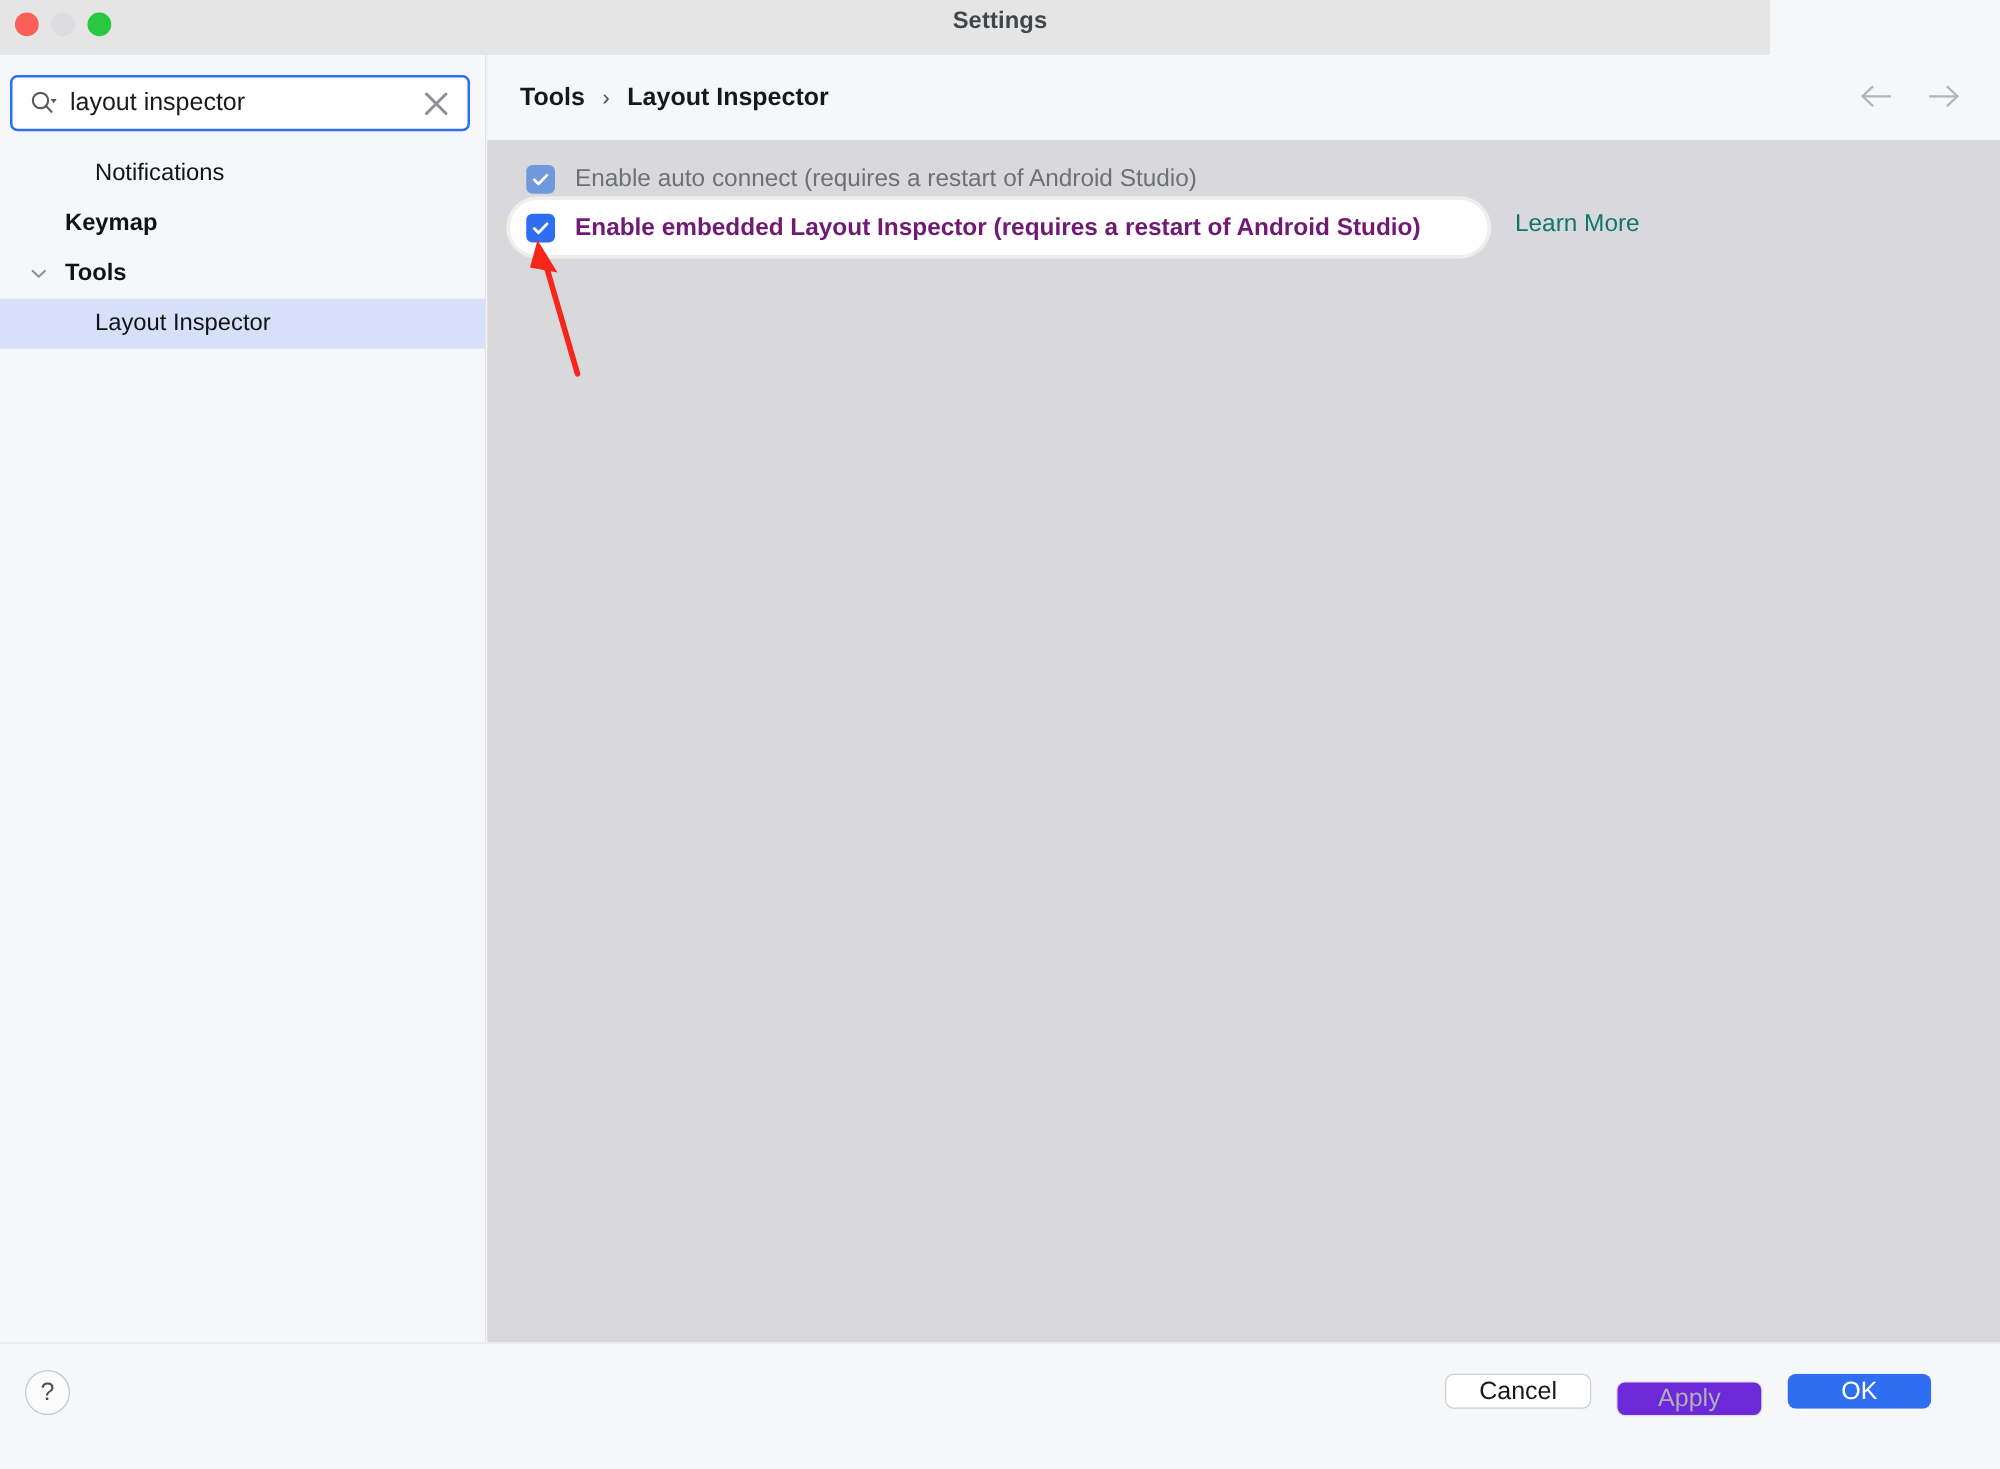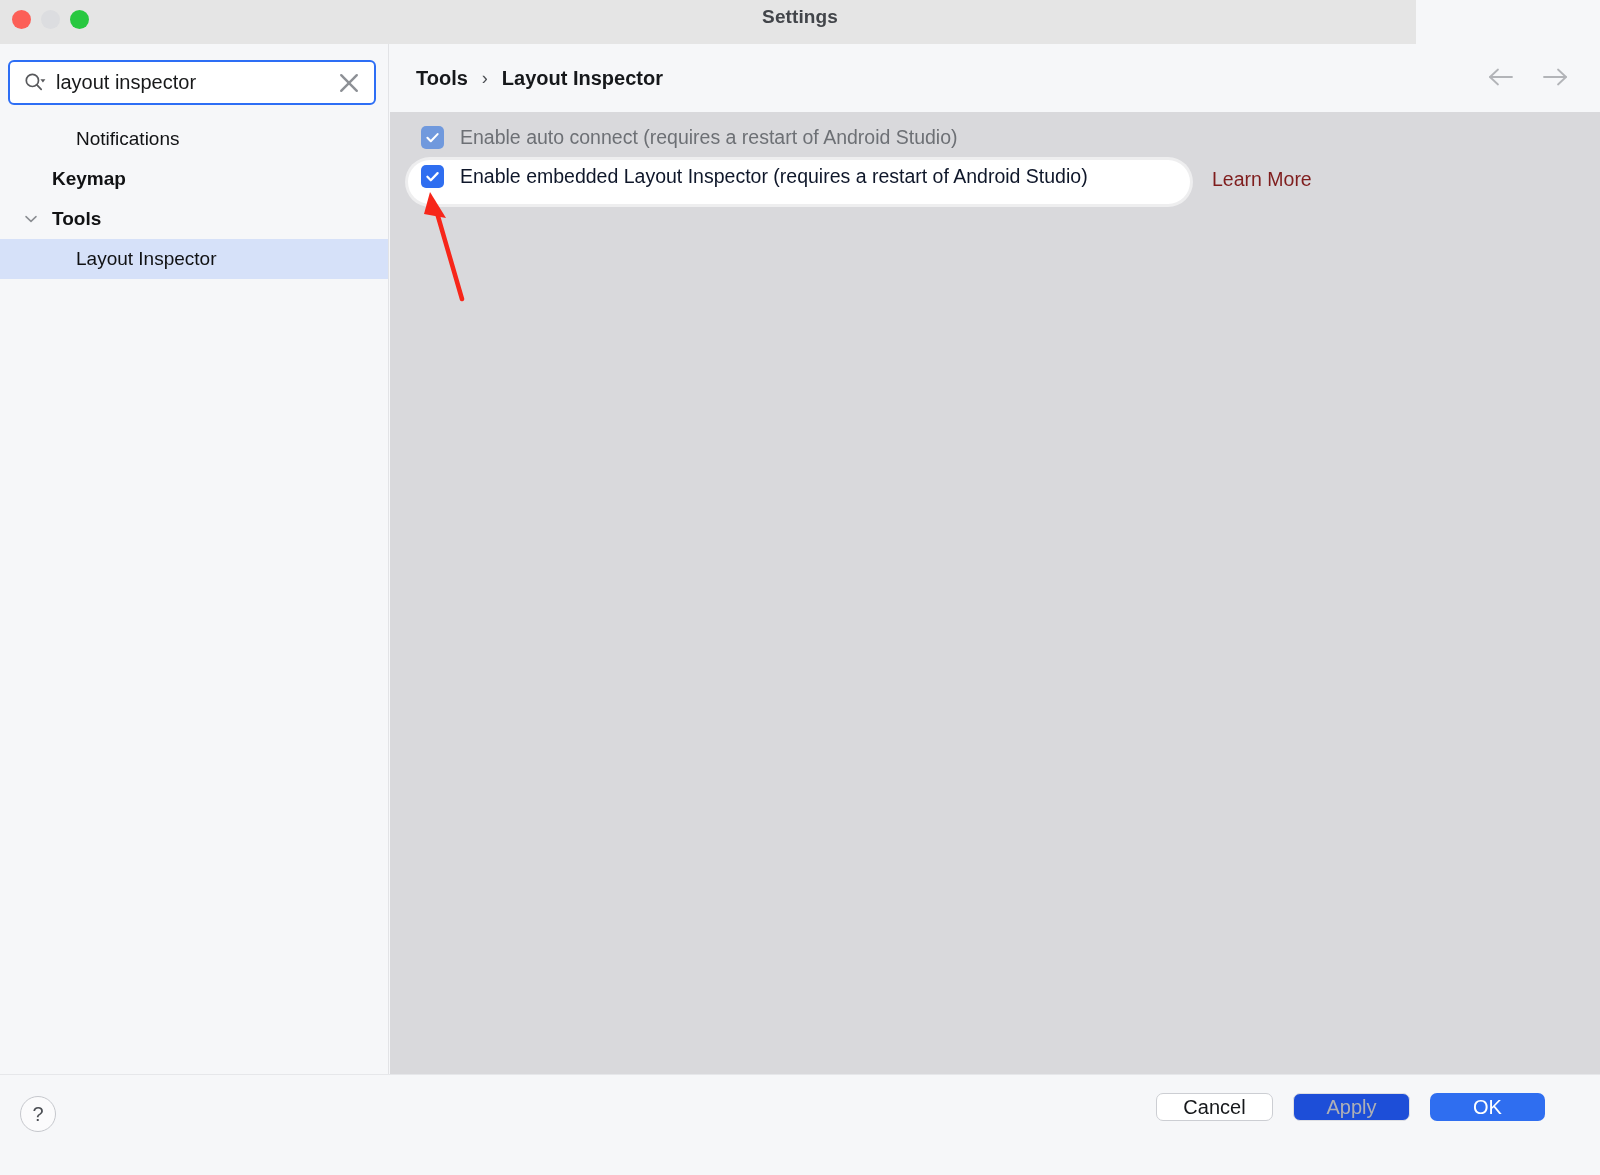--- a/index.html
+++ b/index.html
@@ -192,21 +192,21 @@
   .settings-body {
     position: absolute;
     left: 0; top: 68px;
     width: 1210px;
     height: 962px;
     background: #d9d9dc;
   }
   .check-row {
     position: absolute;
     display: flex;
-    align-items: flex-start;
+    align-items: center;
     height: 34px;
   }
   .check-row.row1 { left: 31px; top: 14px; }
   .check-row.row2 { left: 31px; top: 53px; }
 
   .highlight-pill {
     position: absolute;
     left: 18px;
     top: 48px;
     width: 782px;
@@ -229,28 +229,28 @@
   .checkbox.enabled  { background: #2f6ef0; }
   .checkbox.disabled { background: #7099dd; }
   .checkbox svg { width: 17px; height: 17px; color: #ffffff; }
 
   .check-label {
     margin-left: 16px;
     font-size: 19.5px;
     white-space: nowrap;
   }
   .check-label.muted  { color: #6d7075; }
-  .check-label.active { color: #0f172a; }
+  .check-label.active { color: #701a75; font-weight: bold; }
 
   .learn-more {
     position: absolute;
     left: 822px;
     top: 56px;
     font-size: 19.5px;
-    color: #7f1d1d;
+    color: #0f766e;
     text-decoration: none;
     cursor: pointer;
   }
 
   
   .annotation {
     position: absolute;
     left: 390px;
     top: 44px;
     width: 1210px;
@@ -306,24 +306,25 @@
     border: 1px solid transparent;
   }
   .btn.cancel {
     width: 117px;
     background: #ffffff;
     border-color: #ccced3;
     color: #16181b;
   }
   .btn.apply {
     width: 117px;
-    background: #1d4ed8;
+    background: #6d28d9;
     border-color: #dedfe3;
     color: #aeb0b5;
     cursor: default;
+    margin-top: 12px;
   }
   .btn.ok {
     width: 115px;
     background: #2f6ef0;
     color: #ffffff;
     text-align: right;
   }
 </style>
 </head>
 <body>

